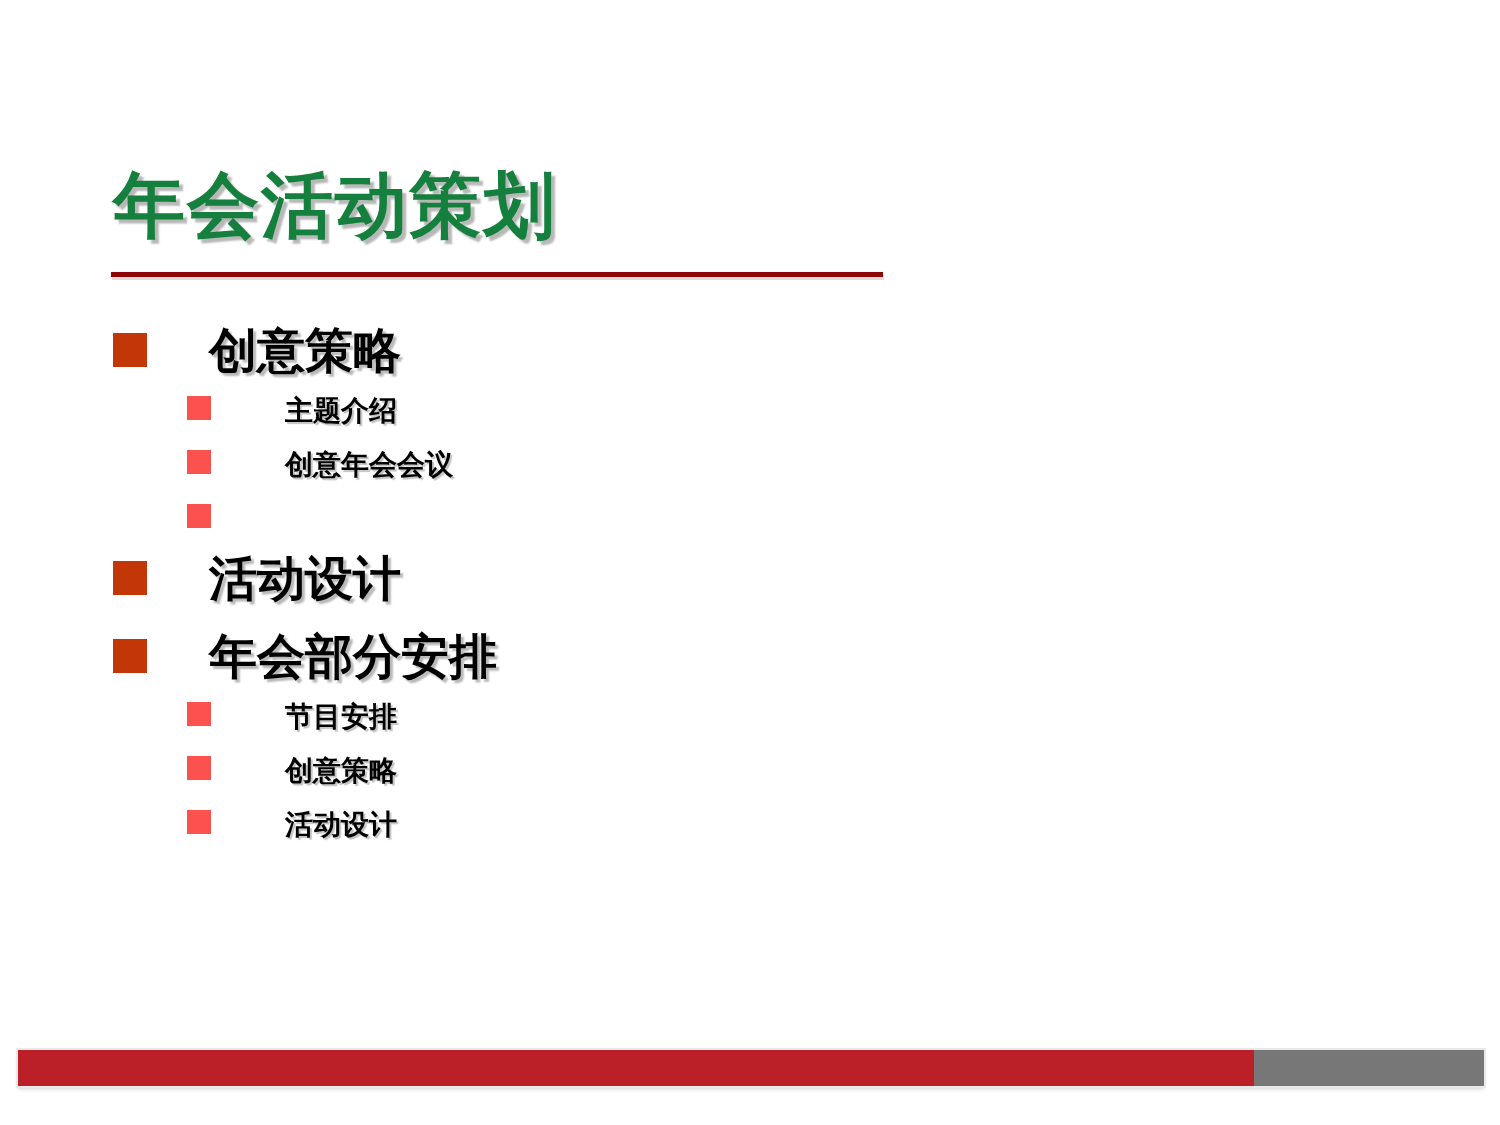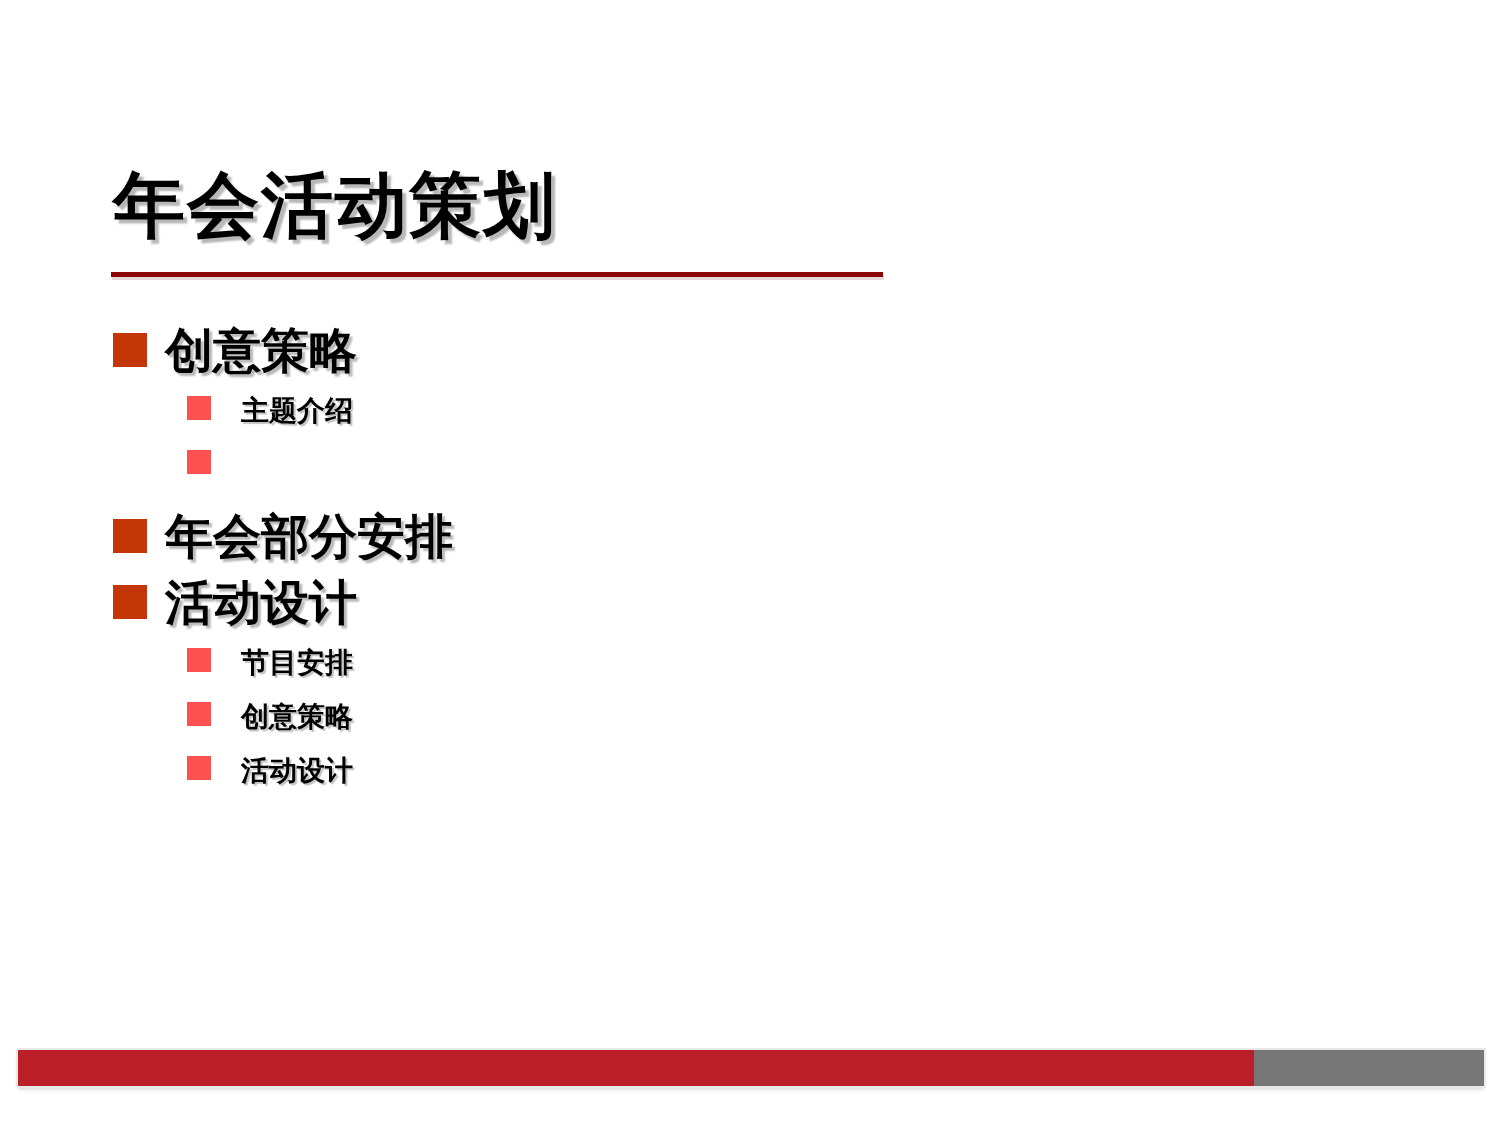--- a/index.html
+++ b/index.html
@@ -20,21 +20,21 @@
   
   .slide-title {
     position: absolute;
     left: 113px;
     top: 158px;
     margin: 0;
     font-size: 72px;
     line-height: 94px;
     font-weight: bold;
     letter-spacing: 2px;
-    color: #000000;
+    color: #15803d;
     text-shadow: 4px 4px 2px #b8b8b8;
     white-space: nowrap;
   }
   .title-rule {
     position: absolute;
     left: 111px;
     top: 272px;
     width: 772px;
     height: 5px;
     background: var(--rule-color, #8c0606);
@@ -48,20 +48,21 @@
     top: 318px;
     width: 1200px;
     margin: 0;
     padding: 0;
     list-style: none;
   }
   .outline li {
     display: flex;
     align-items: center;
     white-space: nowrap;
+    gap: 44px;
   }
   .outline li.lv1 {
     height: 66px;
     font-size: 48px;
     font-weight: bold;
     text-shadow: 3px 3px 2px #b8b8b8;
   }
   .outline li.lv1 .bullet {
     flex: none;
     width: 34px;
@@ -125,28 +126,32 @@
       <li class="lv1">
         <span class="bullet"></span>
         <span class="label">创意策略</span>
       </li>
       <li class="lv2">
         <span class="bullet"></span>
         <span class="label">主题介绍</span>
       </li>
       <li class="lv2">
         <span class="bullet"></span>
+        <span class="label">创意年会会议</span>
+      </li>
+      <li class="lv2">
+        <span class="bullet"></span>
+      </li>
+      <li class="lv1">
+        <span class="bullet"></span>
+        <span class="label">活动设计</span>
       </li>
       <li class="lv1 extra-gap">
         <span class="bullet"></span>
         <span class="label">年会部分安排</span>
-      </li>
-      <li class="lv1">
-        <span class="bullet"></span>
-        <span class="label">活动设计</span>
       </li>
       <li class="lv2">
         <span class="bullet"></span>
         <span class="label">节目安排</span>
       </li>
       <li class="lv2">
         <span class="bullet"></span>
         <span class="label">创意策略</span>
       </li>
       <li class="lv2">

